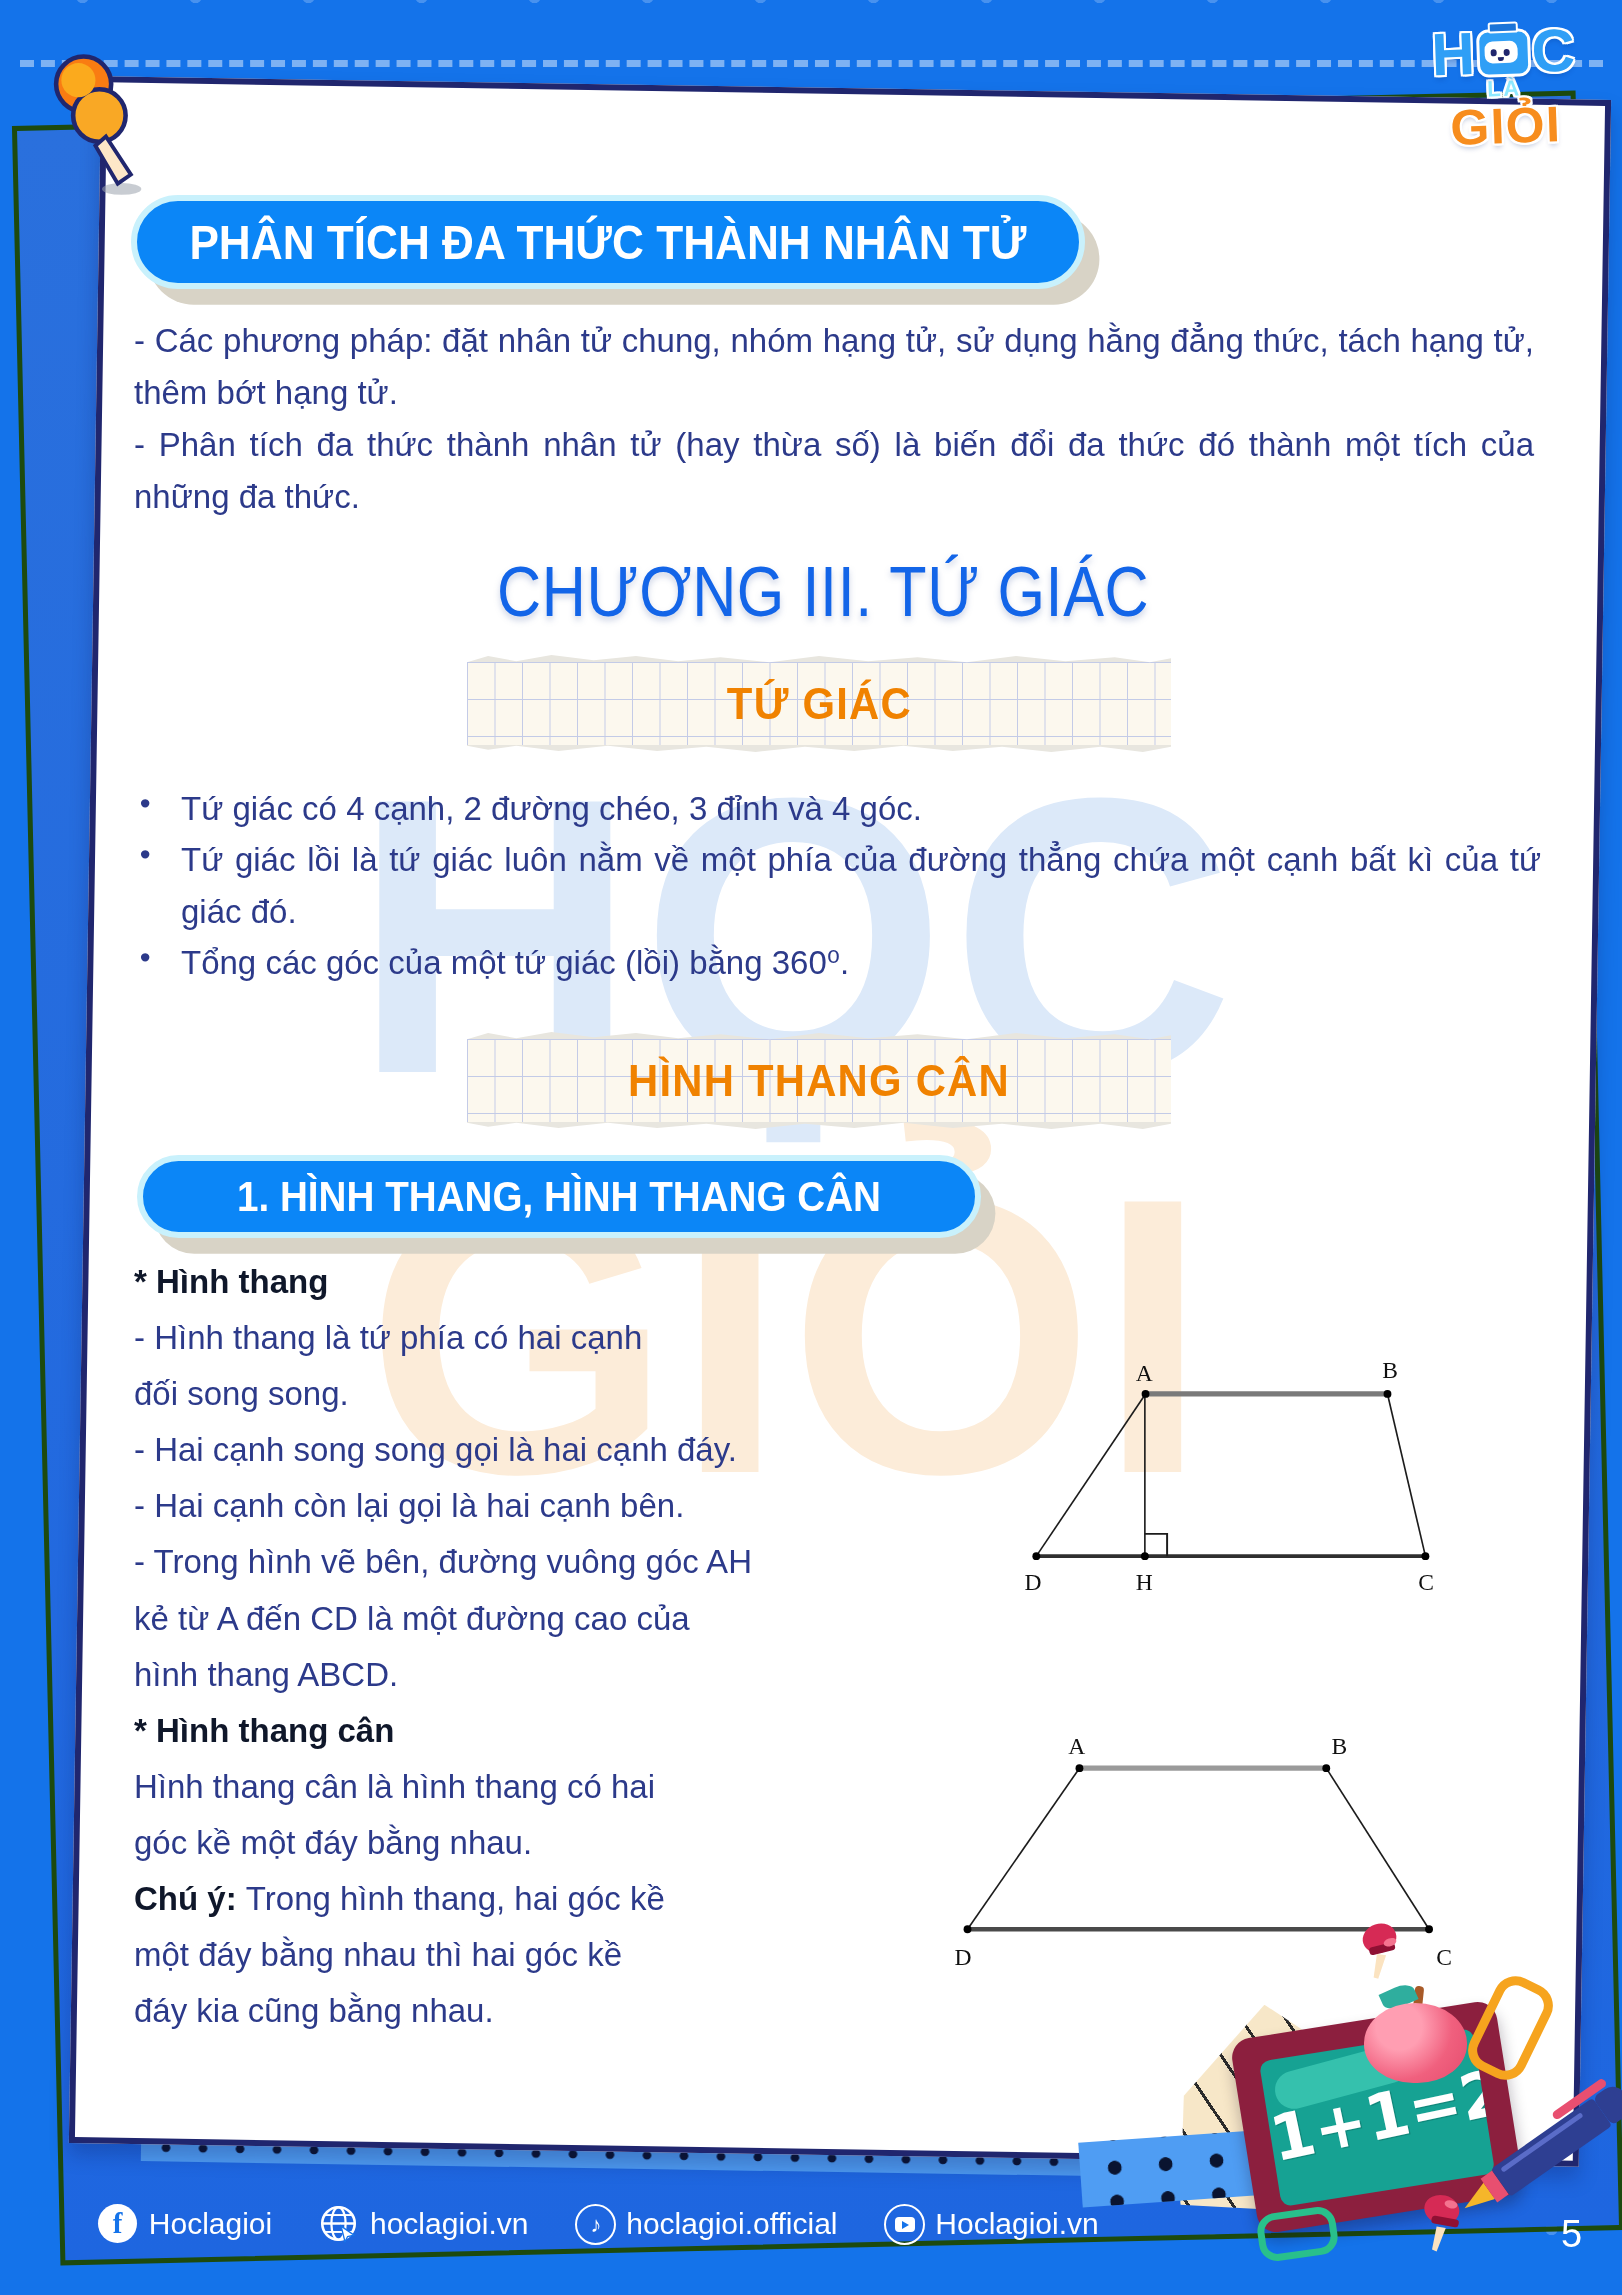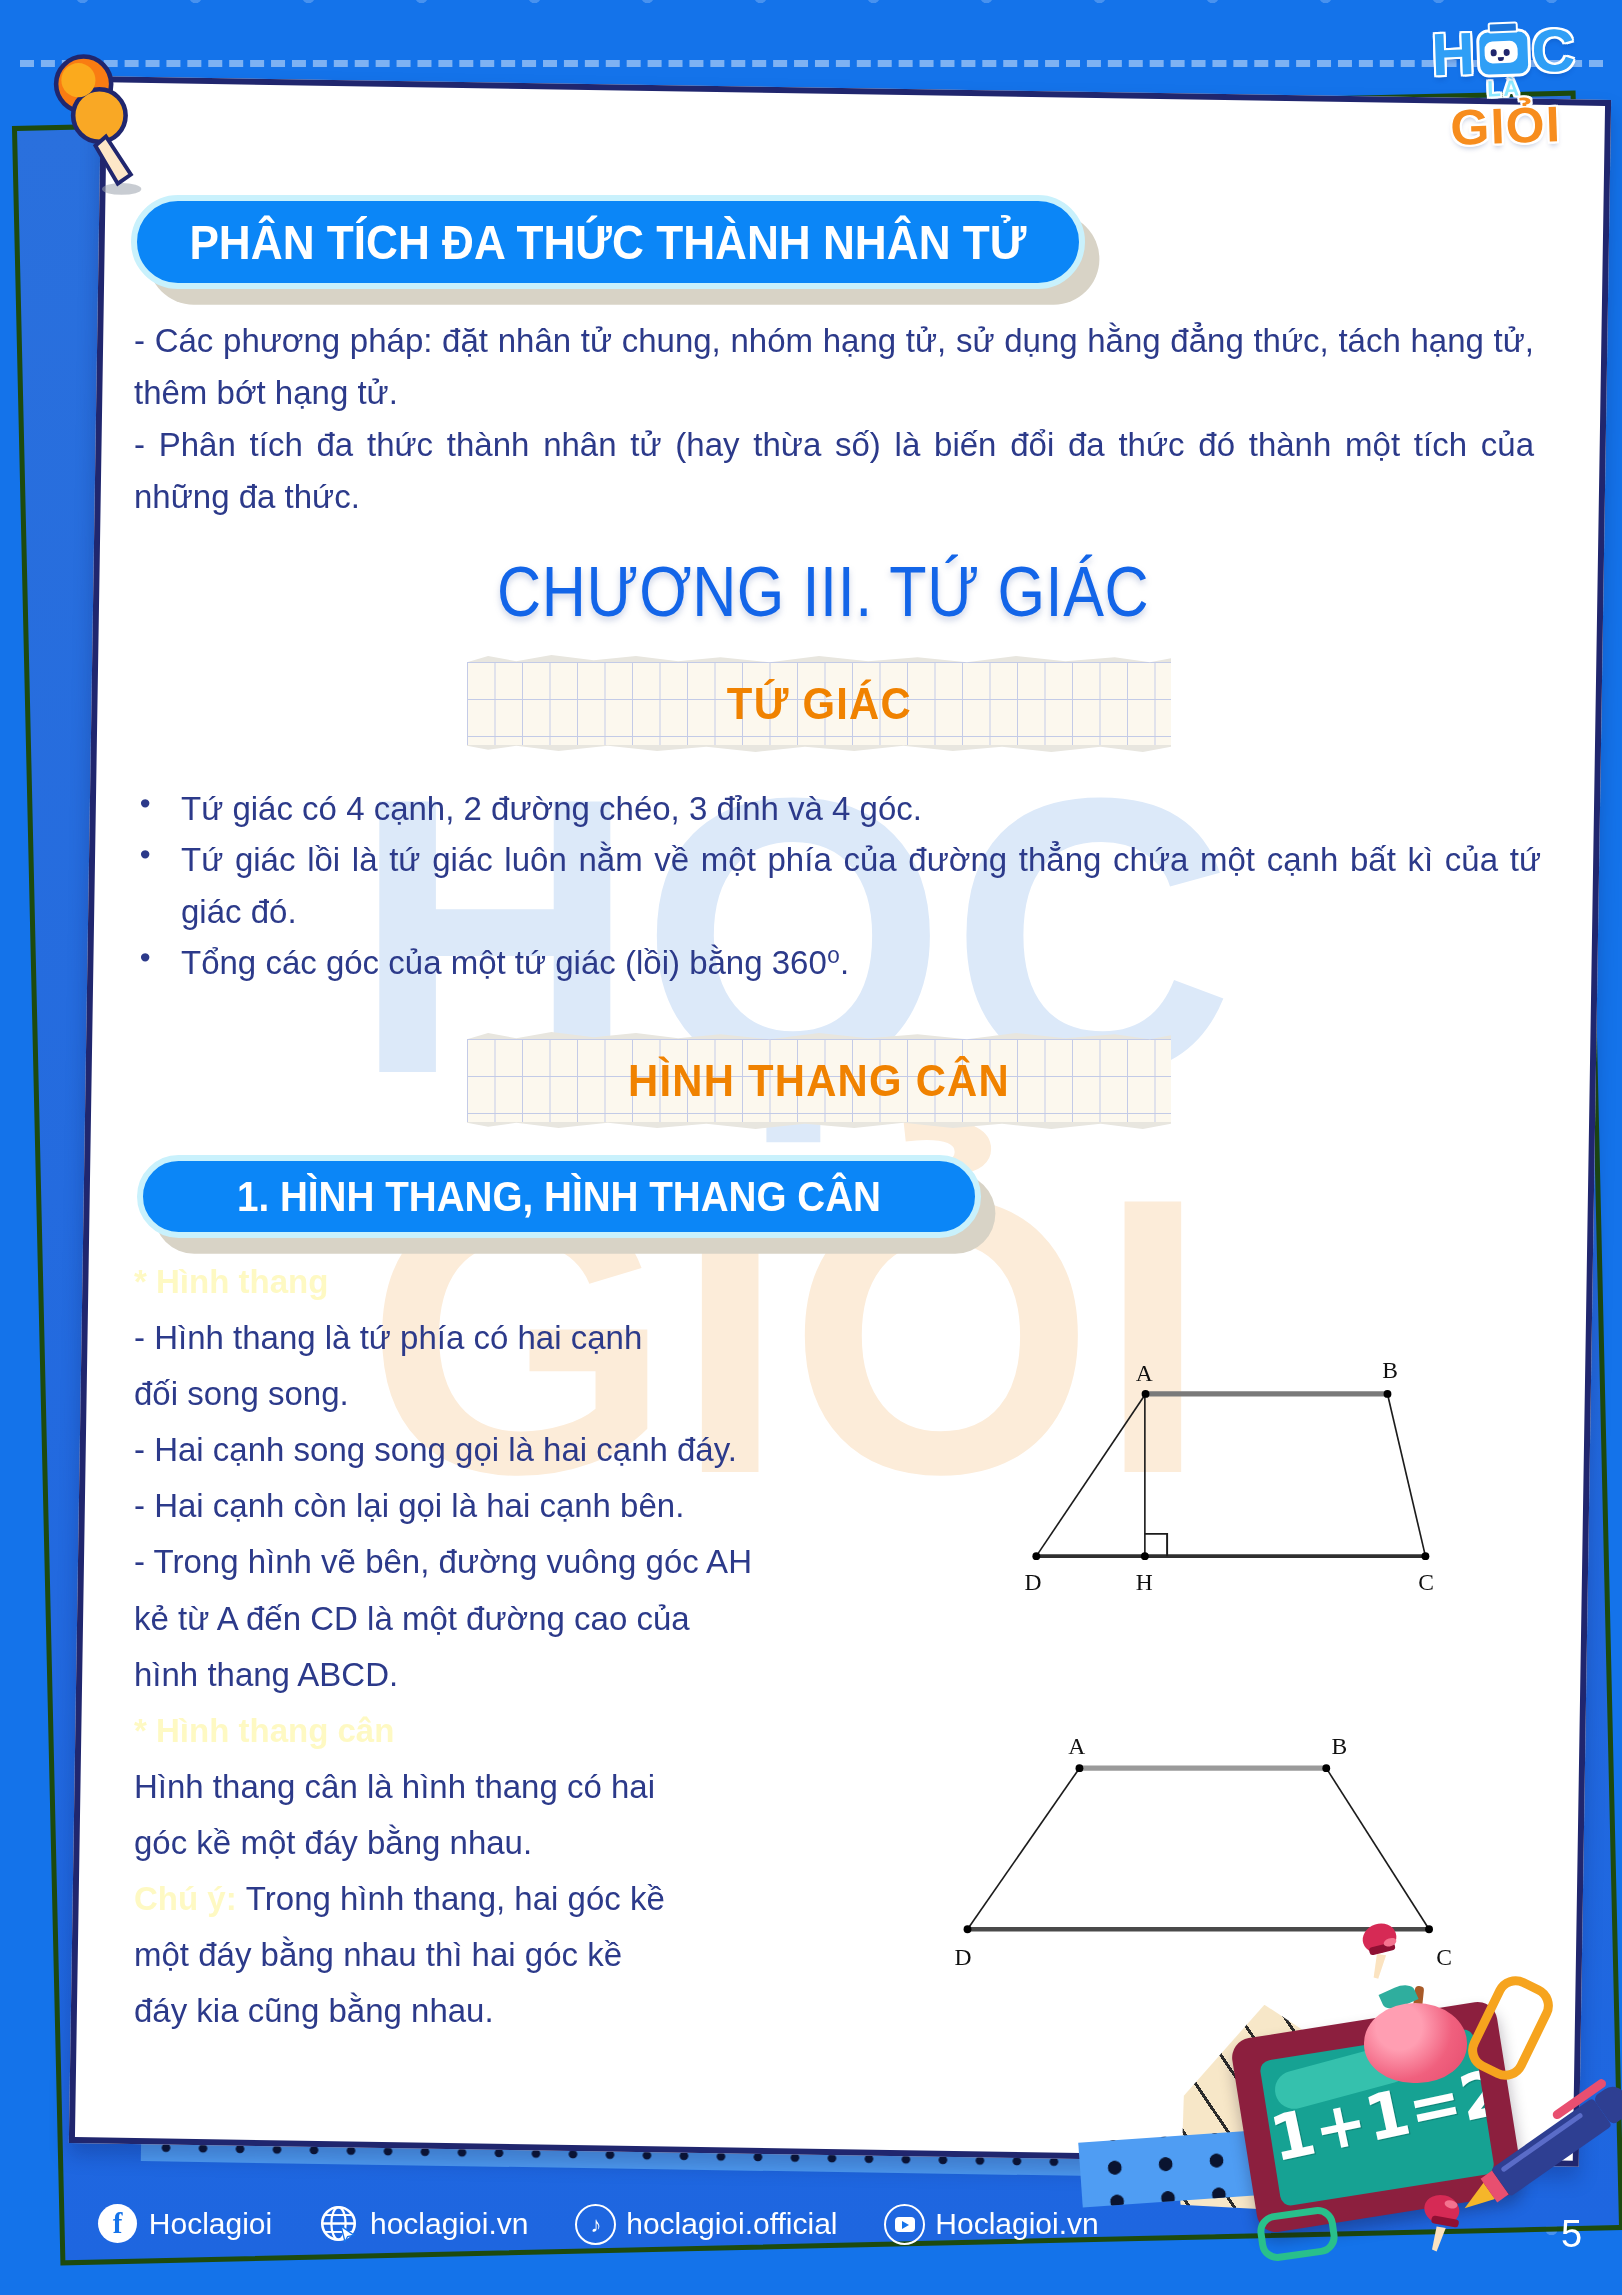--- a/index.html
+++ b/index.html
@@ -70,21 +70,21 @@
   .big-title{position:absolute;left:12px;top:556px;width:1623px;text-align:center;
     color:var(--title-blue,#1365e8);font-size:71px;font-weight:400;line-height:1;}
   .big-title .ct{display:inline-block;transform:scaleX(.86);letter-spacing:0.7px;
     text-shadow:0 3.9px 6.5px rgba(110,130,180,.35);white-space:nowrap;}
   .bullets{position:absolute;left:134px;top:783px;width:1407px;margin:0;padding:0;list-style:none;
     color:var(--text-navy,#2c3a8a);font-size:33px;line-height:1.56;text-align:justify;}
   .bullets li{position:relative;padding-left:47px;margin:0;}
   .bullets li::before{content:"●";position:absolute;left:5.2px;top:3.9px;font-size:19.6px;}
   .leftcol{position:absolute;left:134px;top:1254px;width:844px;color:var(--text-navy,#2c3a8a);
     font-size:33px;line-height:1.7;}
-  .leftcol .hd{font-weight:bold;color:#fef9c3;}
+  .leftcol .hd{font-weight:bold;color:#0f172a;}
   .pre{white-space:pre-line;}
   .notep{margin:0;}
   .notep .nb{margin-left:9.2px;}
   
   .strip{
     position:absolute;width:704px;height:103px;background:var(--torn-gray,#e8e6df);
     clip-path:polygon(0% 10%,3% 4%,7% 9%,12% 3%,18% 8%,24% 4%,30% 9%,36% 5%,43% 10%,50% 4%,57% 9%,64% 5%,71% 10%,78% 4%,85% 9%,92% 5%,97% 10%,100% 6%,100% 92%,96% 97%,90% 92%,83% 97%,76% 92%,69% 96%,62% 91%,55% 96%,48% 92%,41% 97%,34% 92%,27% 96%,20% 91%,13% 96%,7% 91%,3% 95%,0% 91%);
   }
   .strip .grid{
     position:absolute;left:0;right:0;top:9.8px;bottom:9.8px;

